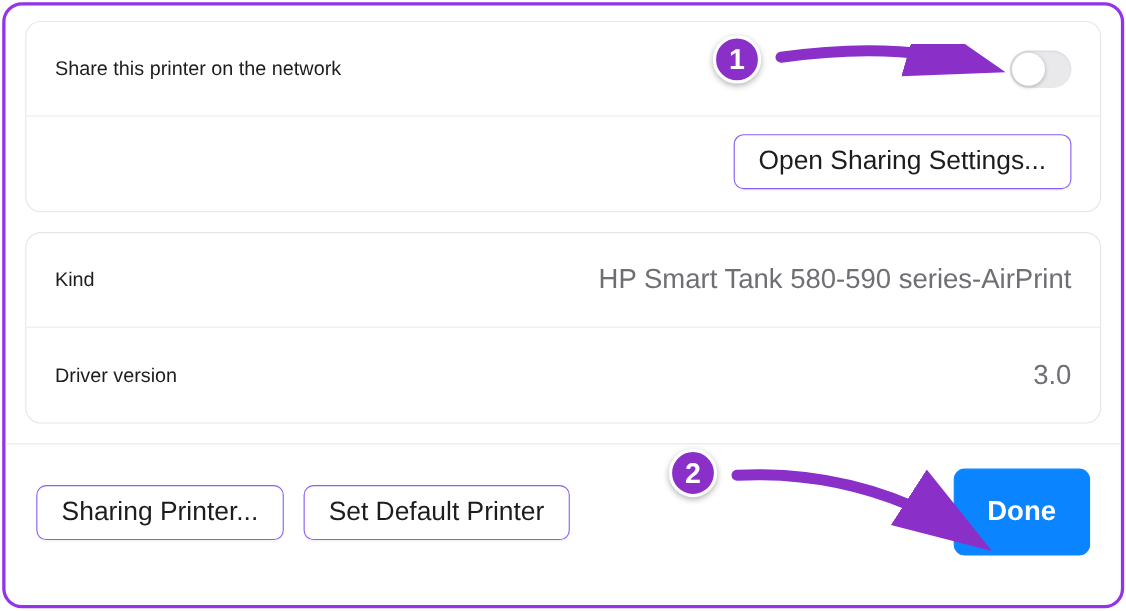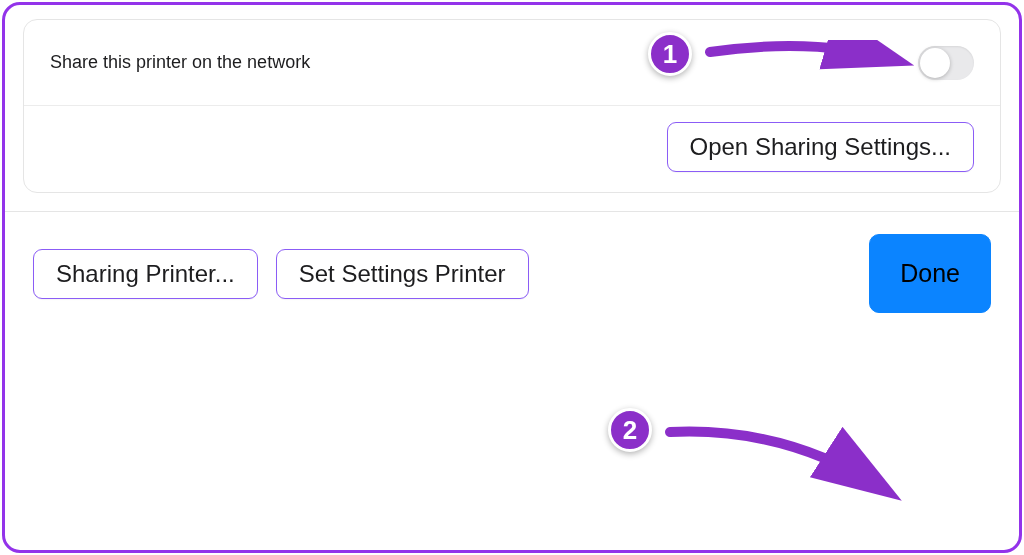--- a/index.html
+++ b/index.html
@@ -81,23 +81,23 @@
       color: #1d1d1f;
       cursor: pointer;
       box-shadow: 0 1px 1px rgba(0,0,0,0.04);
     }
     .mac-button-primary {
       background: #0b84ff;
       border: 1px solid #0b84ff;
       border-radius: 10px;
       padding: 24px 30px;
       font-size: 25px;
-      color: #000000;
+      color: #ffffff;
       cursor: pointer;
-      font-weight: 400;
+      font-weight: 700;
     }
     .btn-row-right {
       display: flex;
       justify-content: flex-end;
       padding: 16px 26px 20px 26px;
     }
     .footer-divider {
       border: none;
       border-top: 1px solid #e5e5e5;
       margin: 18px -18px 0 -18px;
@@ -144,27 +144,37 @@
       <span class="row-label">Share this printer on the network</span>
       <div class="toggle">
         <div class="toggle-knob"></div>
       </div>
     </div>
     <div class="btn-row-right">
       <button class="mac-button">Open Sharing Settings...</button>
     </div>
   </div>
 
+  <div class="panel">
+    <div class="panel-row">
+      <span class="row-label">Kind</span>
+      <span class="row-value">HP Smart Tank 580-590 series-AirPrint</span>
+    </div>
+    <div class="panel-row">
+      <span class="row-label">Driver version</span>
+      <span class="row-value">3.0</span>
+    </div>
+  </div>
 
   <hr class="footer-divider">
 
   <div class="footer-bar">
     <div class="footer-left">
       <button class="mac-button">Sharing Printer...</button>
-      <button class="mac-button">Set Settings Printer</button>
+      <button class="mac-button">Set Default Printer</button>
     </div>
     <button class="mac-button-primary">Done</button>
   </div>
 
 </div>
 
 <div class="callout-badge" style="top:32px; left:648px;">1</div>
 <svg class="arrow" style="top:40px; left:700px;" width="220" height="60">
   <defs>
     <marker id="ah1" markerWidth="10" markerHeight="10" refX="7" refY="3" orient="auto" markerUnits="strokeWidth">

